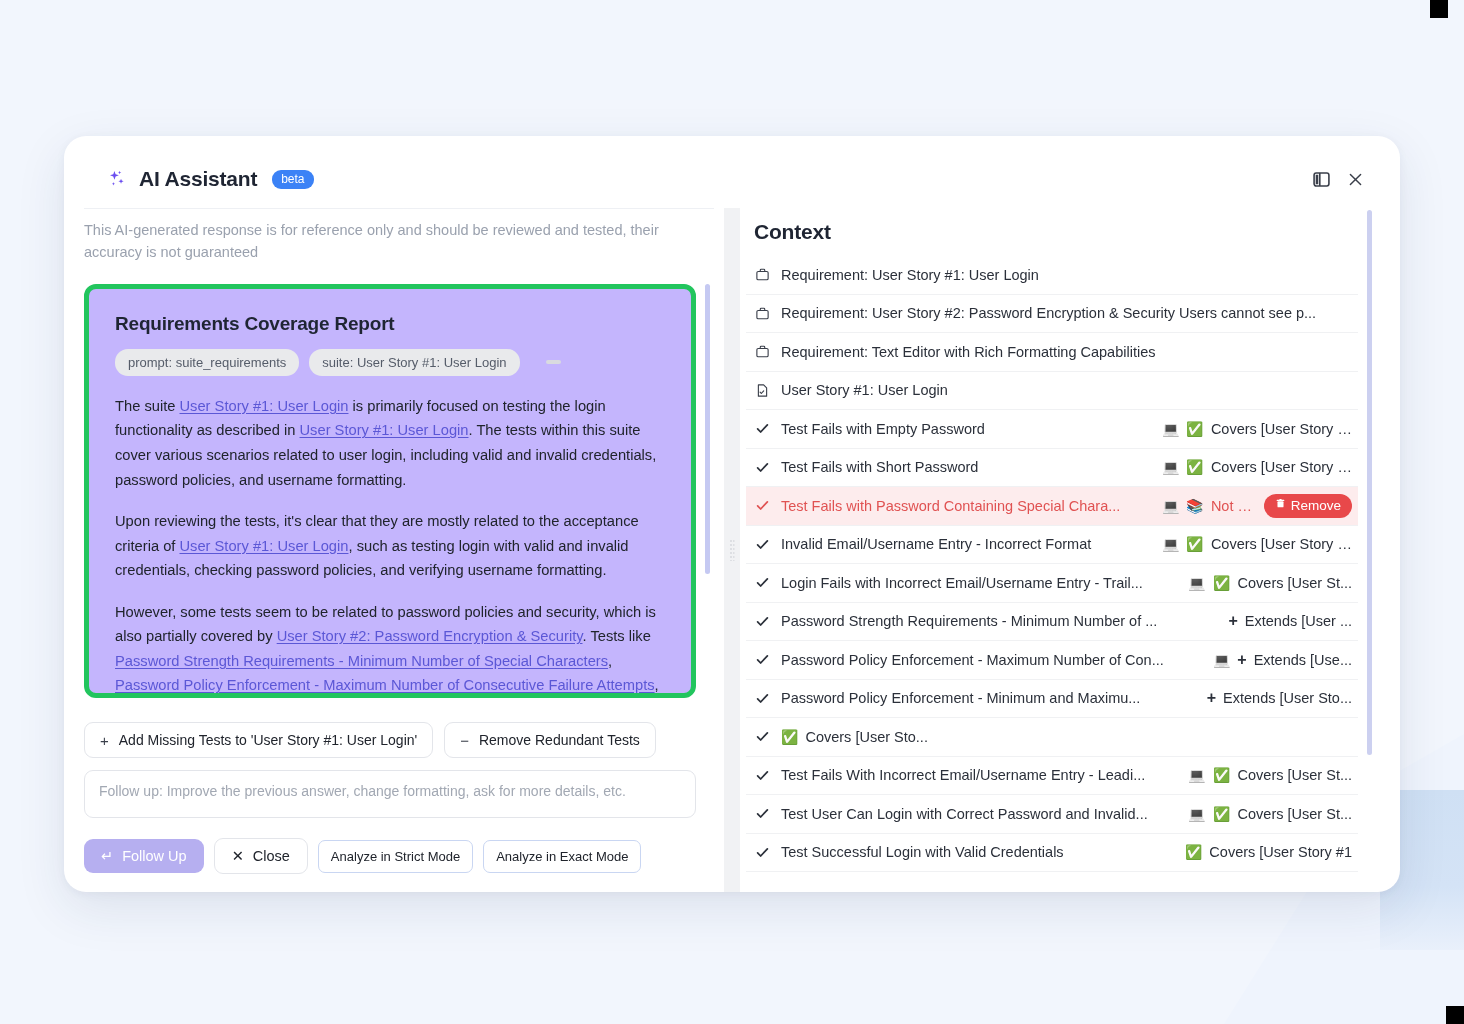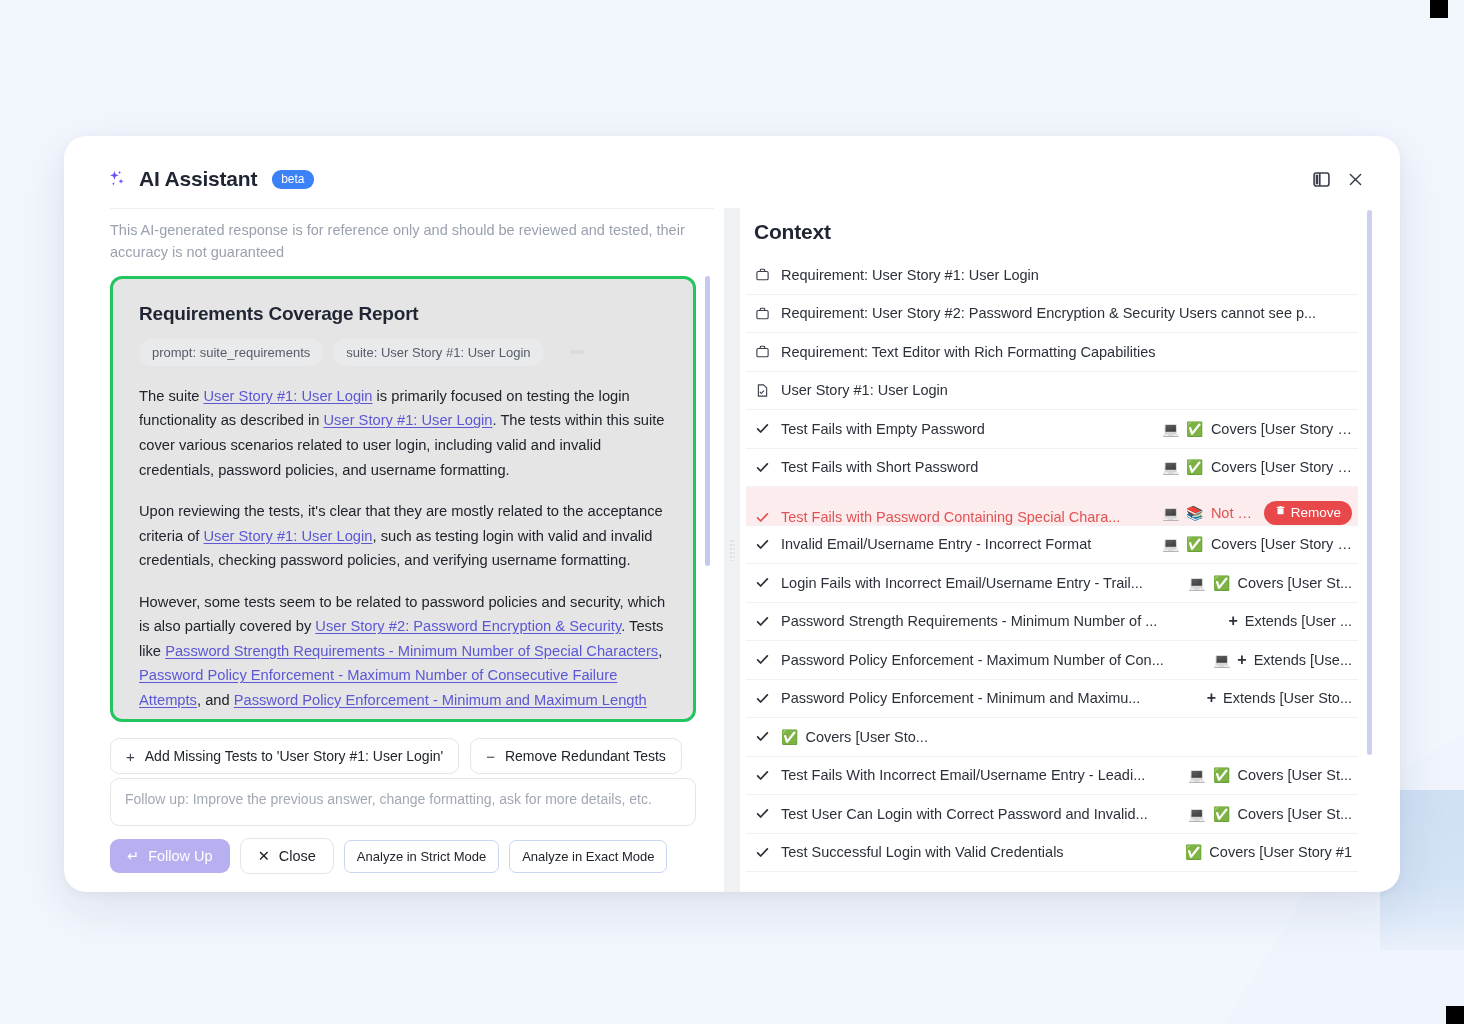--- a/index.html
+++ b/index.html
@@ -114,41 +114,42 @@
     padding: 0 28px 0 0;
   }
 
   
   .left-panel {
     width: 650px;
     flex: 0 0 650px;
     display: flex;
     flex-direction: column;
     min-height: 0;
-    padding-left: 46px;
+    padding-left: 20px;
     position: relative;
+    gap: 8px;
   }
   .disclaimer {
     color: #9aa1ae;
     font-size: 14.5px;
     line-height: 1.55;
     padding: 10px 18px 12px 0;
     border-top: 1px solid #eef0f4;
   }
 
   .answer-scroll {
     flex: 1;
     min-height: 0;
     overflow: hidden;
     position: relative;
     padding-right: 18px;
   }
   .report-card {
-    background: #e5e5e5;
-    border: 3px solid #22c55e;
+    background: #c4b5fd;
+    border: 5px solid #22c55e;
     border-radius: 12px;
     padding: 24px 26px 22px;
     height: 100%;
     overflow: hidden;
   }
   .report-title {
     font-size: 19px;
     font-weight: bold;
     color: #1f2533;
     margin-bottom: 14px;
@@ -328,21 +329,20 @@
     border-bottom: 1px solid #f0f1f3;
     padding: 0 6px 0 8px;
     gap: 10px;
     cursor: pointer;
     font-size: 14.5px;
     color: #2b303a;
   }
   .ctx-row.highlighted {
     background: #fdeced;
     color: #e05252;
-    align-items: flex-end;
   }
   .ctx-icon { flex: 0 0 auto; display: flex; align-items: center; justify-content: center; width: 17px; }
   .ctx-label {
     flex: 1;
     min-width: 0;
     overflow: hidden;
     white-space: nowrap;
     text-overflow: ellipsis;
   }
   .ctx-right {

